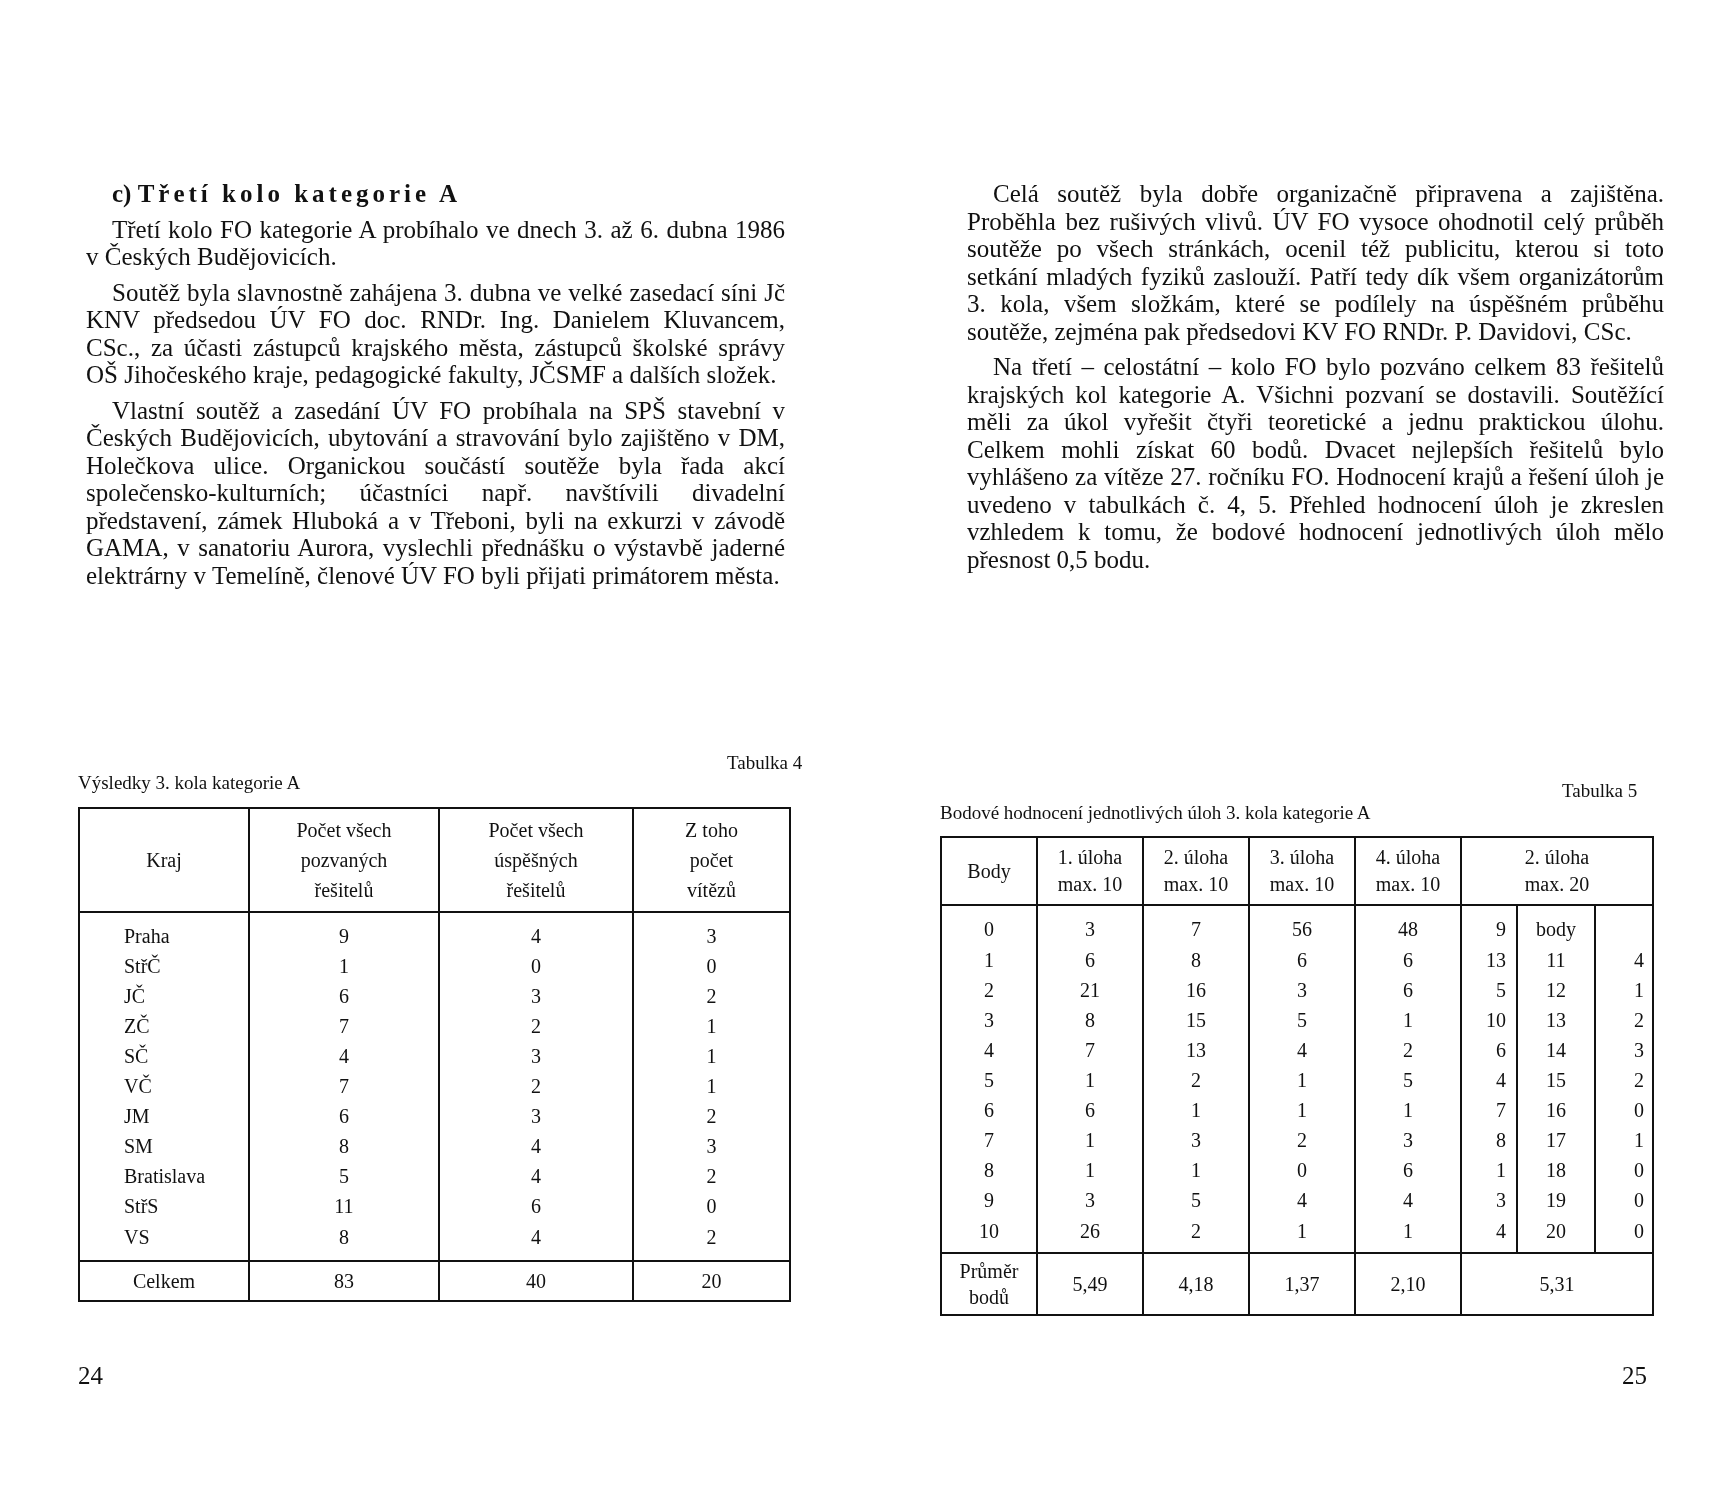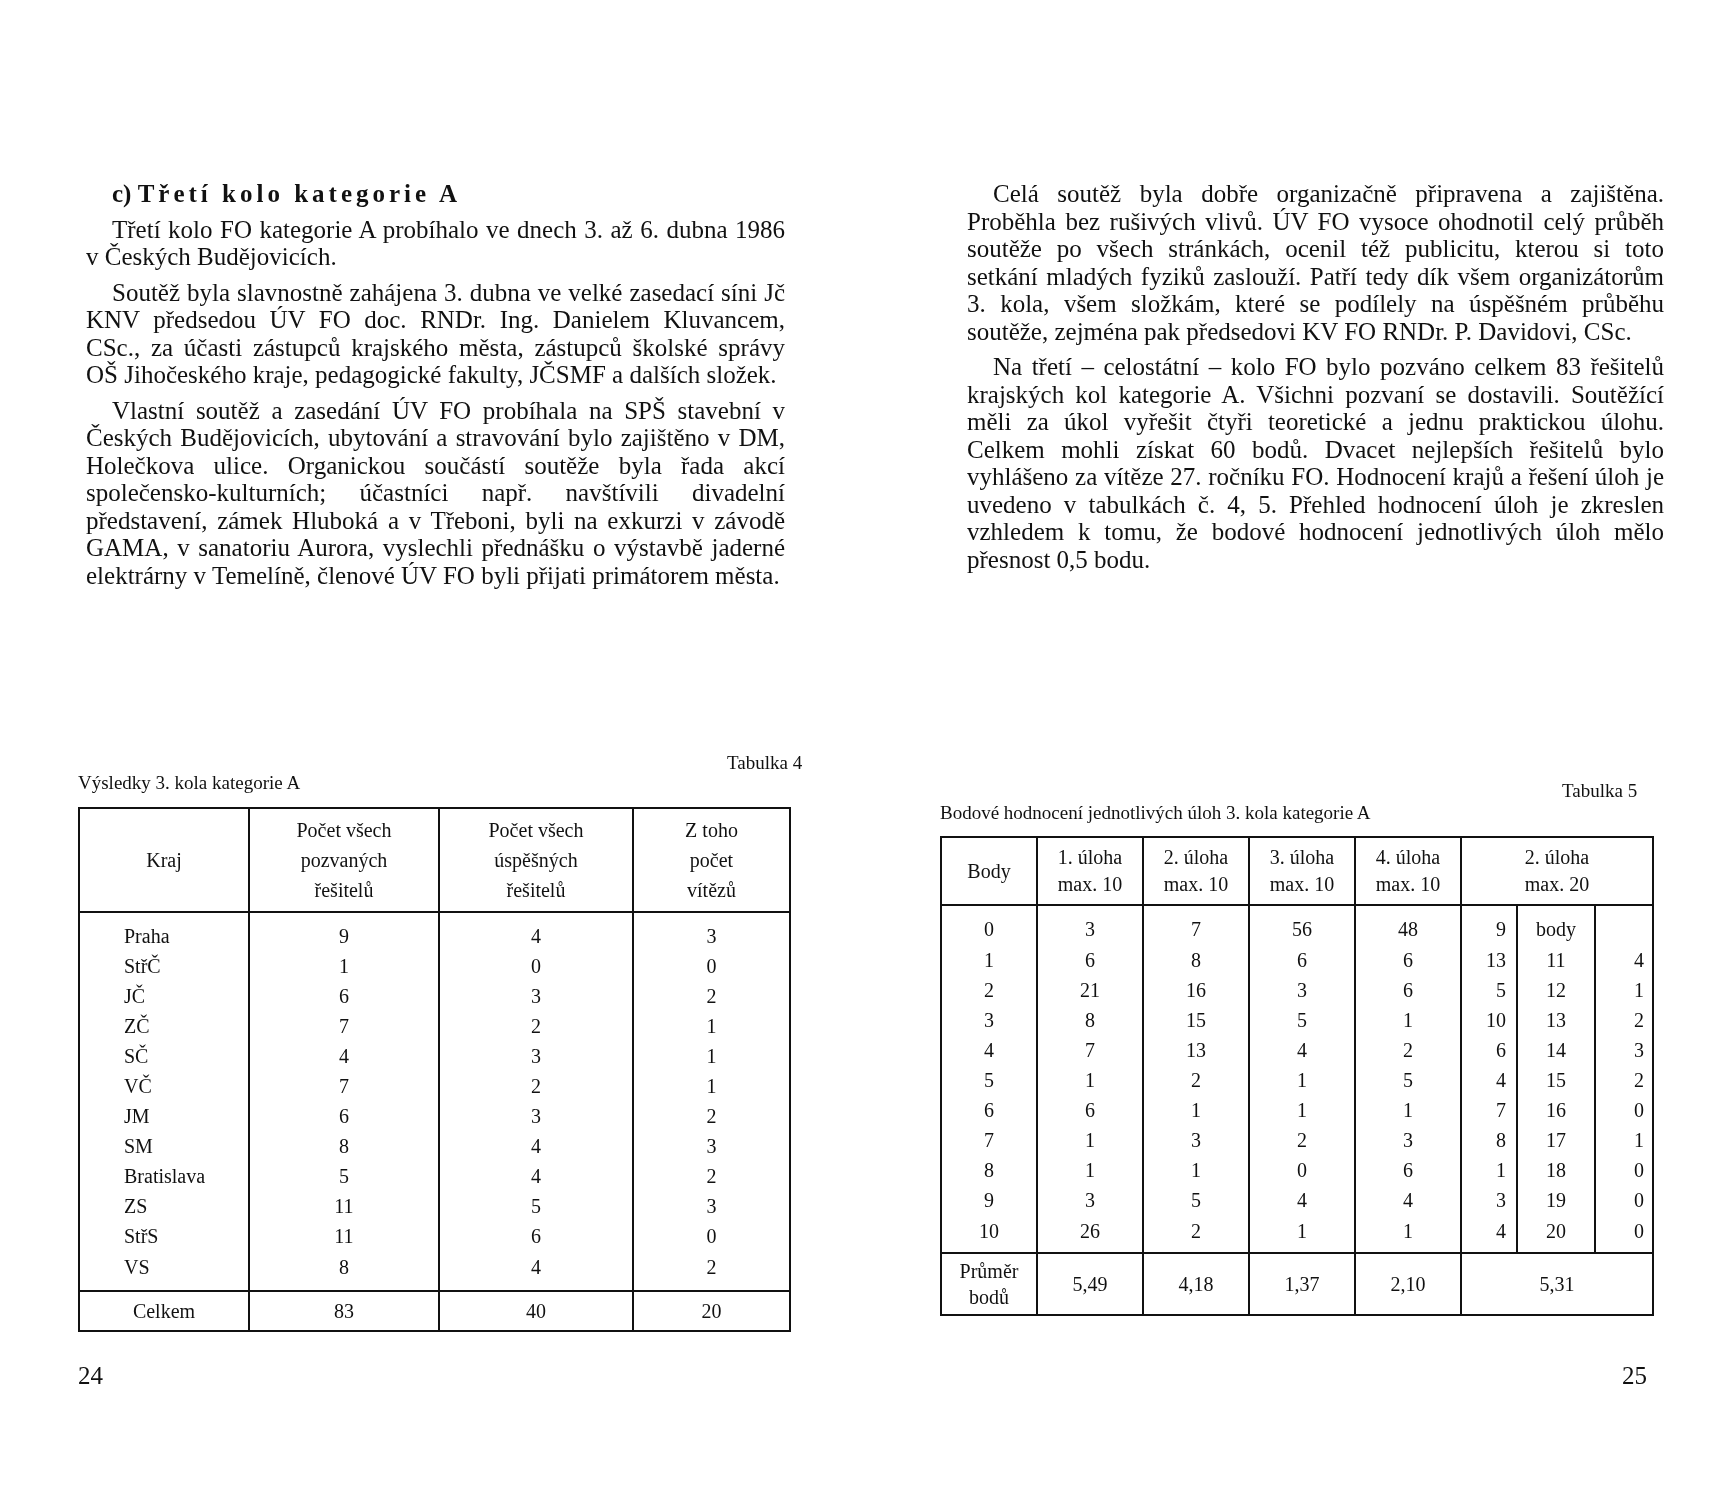--- a/index.html
+++ b/index.html
@@ -146,26 +146,20 @@
         <td>4</td>
         <td>3</td>
       </tr>
       <tr>
         <td>Bratislava</td>
         <td>5</td>
         <td>4</td>
         <td>2</td>
       </tr>
       <tr>
-        <td>ZS</td>
-        <td>11</td>
-        <td>5</td>
-        <td>3</td>
-      </tr>
-      <tr>
         <td>StřS</td>
         <td>11</td>
         <td>6</td>
         <td>0</td>
       </tr>
       <tr class="last-body-row">
         <td>VS</td>
         <td>8</td>
         <td>4</td>
         <td>2</td>

